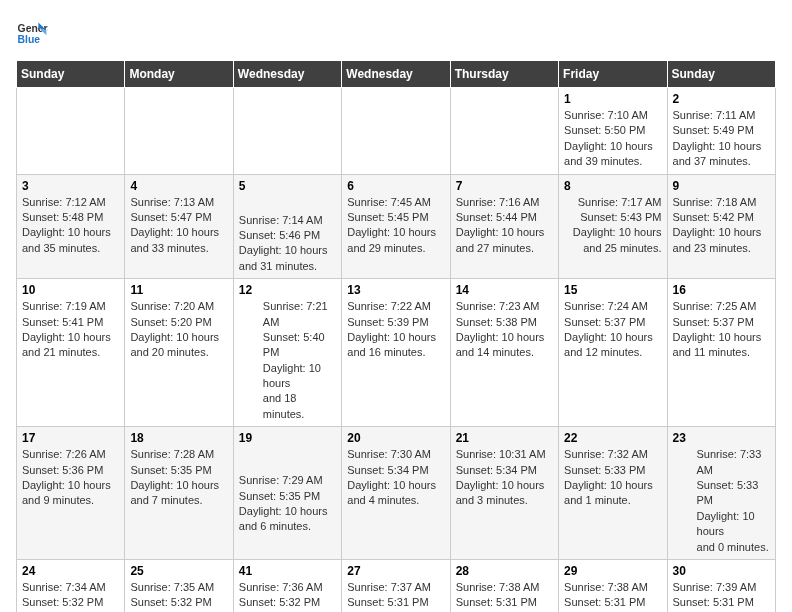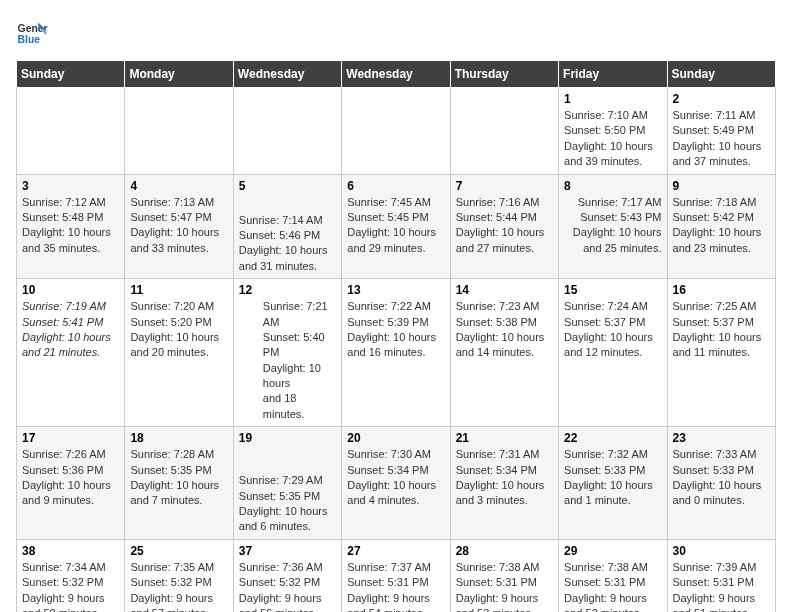--- a/index.html
+++ b/index.html
@@ -175,21 +175,21 @@
           <span class="day-number">9</span>
           <div class="day-info" style="white-space: pre-line;">Sunrise: 7:18 AM
 Sunset: 5:42 PM
 Daylight: 10 hours
 and 23 minutes.</div>
         </td>
       </tr>
       <tr>
         <td>
           <span class="day-number">10</span>
-          <div class="day-info" style="white-space: pre-line; font-style: italic;">Sunrise: 7:19 AM
+          <div class="day-info" style="white-space: pre-line;">Sunrise: 7:19 AM
 Sunset: 5:41 PM
 Daylight: 10 hours
 and 21 minutes.</div>
         </td>
         <td>
           <span class="day-number">11</span>
           <div class="day-info" style="white-space: pre-line;">Sunrise: 7:20 AM
 Sunset: 5:20 PM
 Daylight: 10 hours
 and 20 minutes.</div>
@@ -254,57 +254,57 @@
         </td>
         <td>
           <span class="day-number">20</span>
           <div class="day-info" style="white-space: pre-line;">Sunrise: 7:30 AM
 Sunset: 5:34 PM
 Daylight: 10 hours
 and 4 minutes.</div>
         </td>
         <td>
           <span class="day-number">21</span>
-          <div class="day-info" style="white-space: pre-line;">Sunrise: 7:31 AM
+          <div class="day-info" style="white-space: pre-line;">Sunrise: 10:31 AM
 Sunset: 5:34 PM
 Daylight: 10 hours
 and 3 minutes.</div>
         </td>
         <td>
           <span class="day-number">22</span>
           <div class="day-info" style="white-space: pre-line;">Sunrise: 7:32 AM
 Sunset: 5:33 PM
 Daylight: 10 hours
 and 1 minute.</div>
         </td>
         <td>
           <span class="day-number">23</span>
-          <div class="day-info" style="white-space: pre-line;">Sunrise: 7:33 AM
+          <div class="day-info" style="white-space: pre-line; margin-left: 24px;">Sunrise: 7:33 AM
 Sunset: 5:33 PM
 Daylight: 10 hours
 and 0 minutes.</div>
         </td>
       </tr>
       <tr>
         <td>
-          <span class="day-number">38</span>
+          <span class="day-number">24</span>
           <div class="day-info" style="white-space: pre-line;">Sunrise: 7:34 AM
 Sunset: 5:32 PM
 Daylight: 9 hours
 and 58 minutes.</div>
         </td>
         <td>
           <span class="day-number">25</span>
           <div class="day-info" style="white-space: pre-line;">Sunrise: 7:35 AM
 Sunset: 5:32 PM
 Daylight: 9 hours
 and 57 minutes.</div>
         </td>
         <td>
-          <span class="day-number">37</span>
+          <span class="day-number">41</span>
           <div class="day-info" style="white-space: pre-line;">Sunrise: 7:36 AM
 Sunset: 5:32 PM
 Daylight: 9 hours
 and 56 minutes.</div>
         </td>
         <td>
           <span class="day-number">27</span>
           <div class="day-info" style="white-space: pre-line;">Sunrise: 7:37 AM
 Sunset: 5:31 PM
 Daylight: 9 hours

